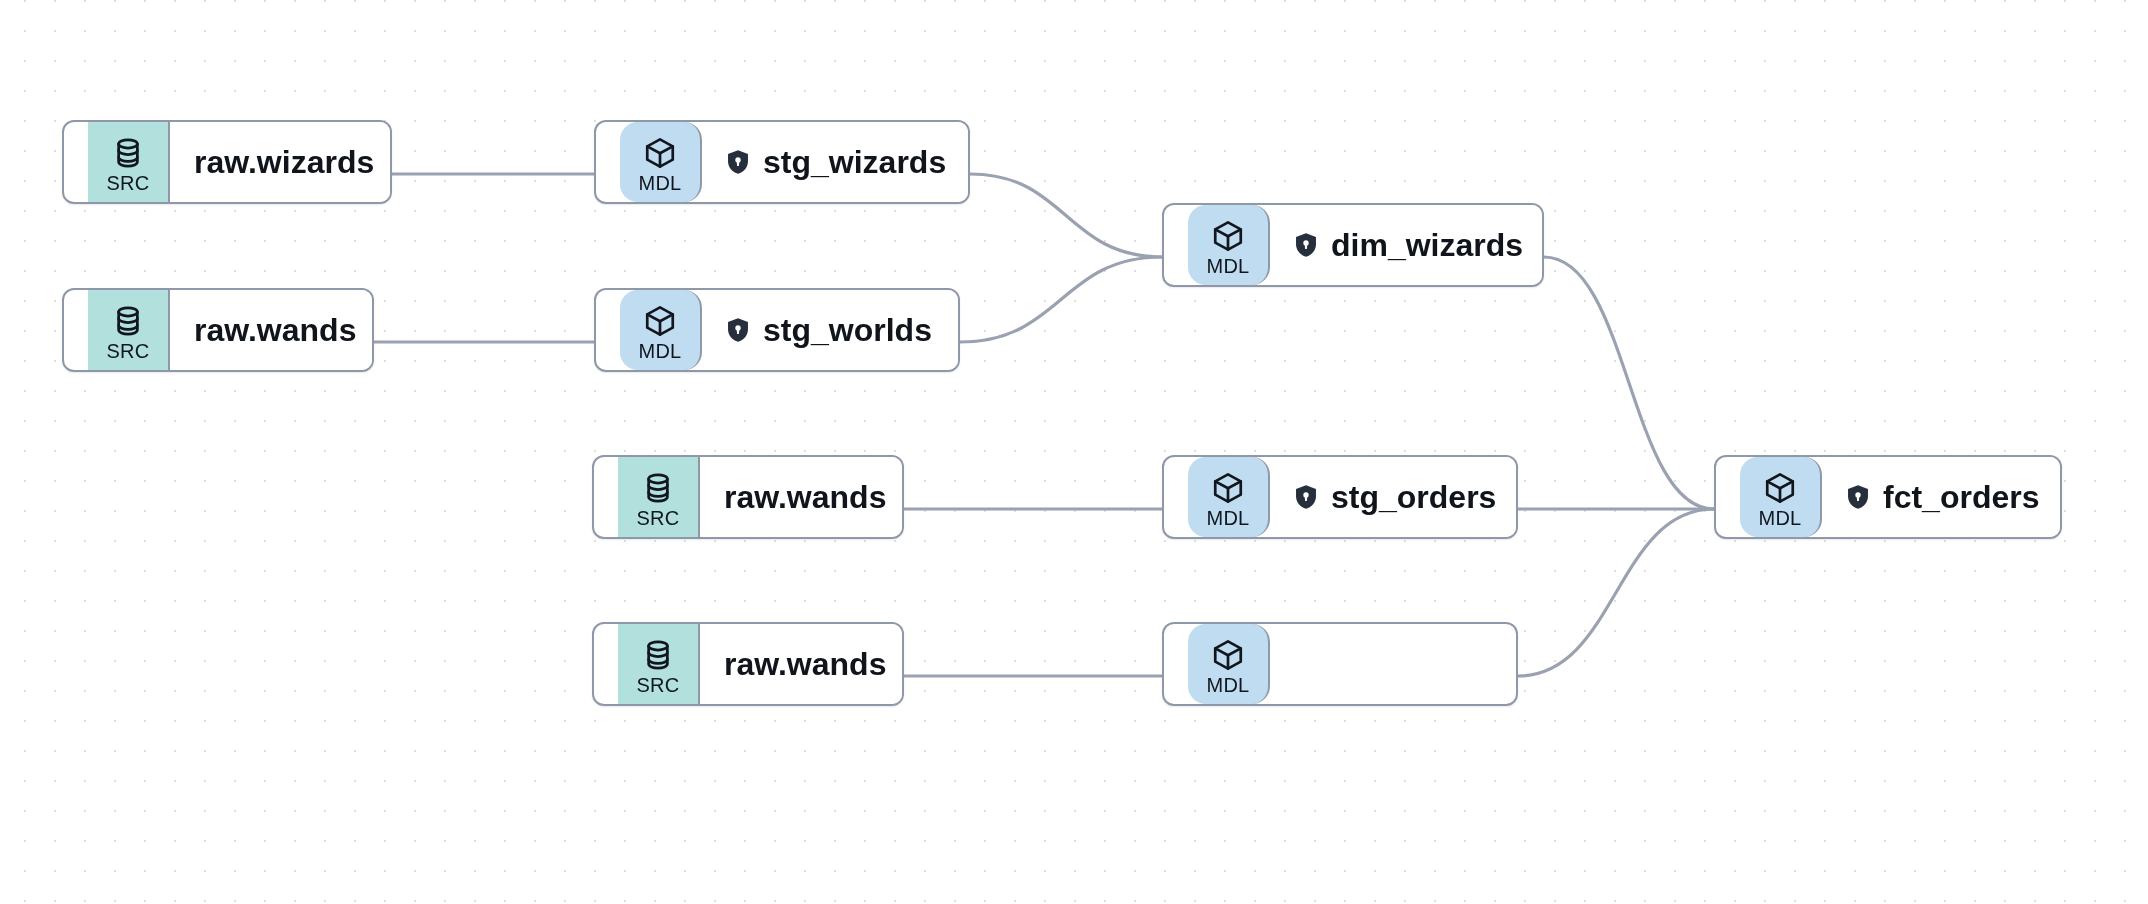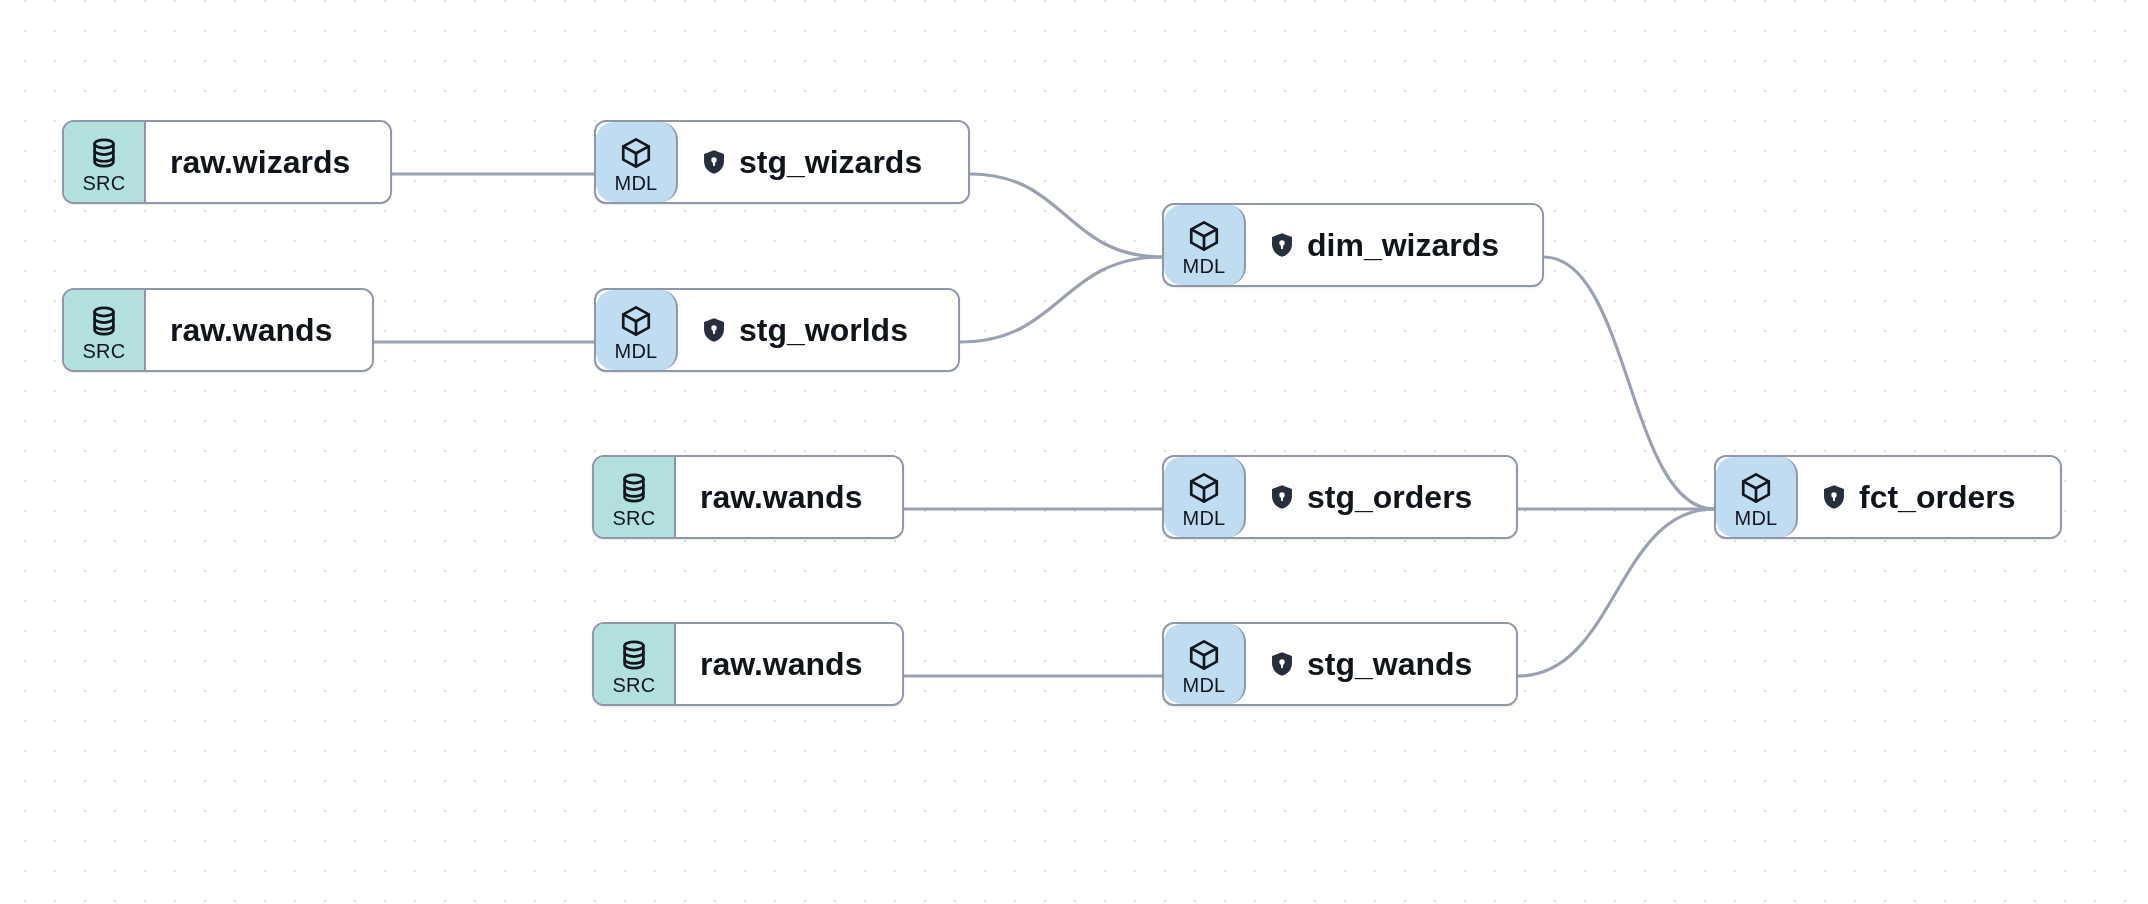--- a/index.html
+++ b/index.html
@@ -42,20 +42,21 @@
   .node {
     position: absolute;
     display: flex;
     align-items: stretch;
     height: 84px;
     background: #ffffff;
     border: 2.6px solid #8f98a8;
     border-radius: 12px;
     box-shadow: 0 1px 2px rgba(30,40,60,0.10);
     overflow: hidden;
+    padding-left: 24px;
   }
 
   .badge {
     width: 82px;
     flex: 0 0 82px;
     display: flex;
     flex-direction: column;
     align-items: center;
     justify-content: center;
     gap: 1px;
@@ -259,30 +260,20 @@
         <div class="badge mdl" style="background: rgb(191, 220, 240); border-right-color: rgb(143, 152, 168);">
           <span class="badge-icon">
             <svg viewBox="0 0 24 24" fill="none" stroke="#11161f" stroke-width="1.9" stroke-linecap="round" stroke-linejoin="round">
               <path d="M12 2.4 L21 7.3 V16.7 L12 21.6 L3 16.7 V7.3 Z"></path>
               <path d="M3 7.3 L12 12.2 L21 7.3"></path>
               <path d="M12 12.2 V21.6"></path>
             </svg>
           </span>
           <span class="badge-label">MDL</span>
         </div>
-        <div class="node-body">
-          <span class="shield-icon">
-            <svg viewBox="0 0 22 24">
-              <path d="M11 1.2 L20.2 4.6 V11.3 C20.2 17.0 16.3 21.2 11 22.9 C5.7 21.2 1.8 17.0 1.8 11.3 V4.6 Z" fill="#272f3d"></path>
-              <circle cx="11" cy="10.2" r="2.5" fill="#ffffff"></circle>
-              <path d="M9.7 10.6 h2.6 l-0.5 5.2 h-1.6 Z" fill="#ffffff"></path>
-            </svg>
-          </span>
-          <span class="node-label">stg_wands</span>
-        </div>
       </div>
       <div class="node" style="left: 1162px; top: 203px; width: 382px; border-color: rgb(143, 152, 168);">
         <div class="badge mdl" style="background: rgb(191, 220, 240); border-right-color: rgb(143, 152, 168);">
           <span class="badge-icon">
             <svg viewBox="0 0 24 24" fill="none" stroke="#11161f" stroke-width="1.9" stroke-linecap="round" stroke-linejoin="round">
               <path d="M12 2.4 L21 7.3 V16.7 L12 21.6 L3 16.7 V7.3 Z"></path>
               <path d="M3 7.3 L12 12.2 L21 7.3"></path>
               <path d="M12 12.2 V21.6"></path>
             </svg>
           </span>

